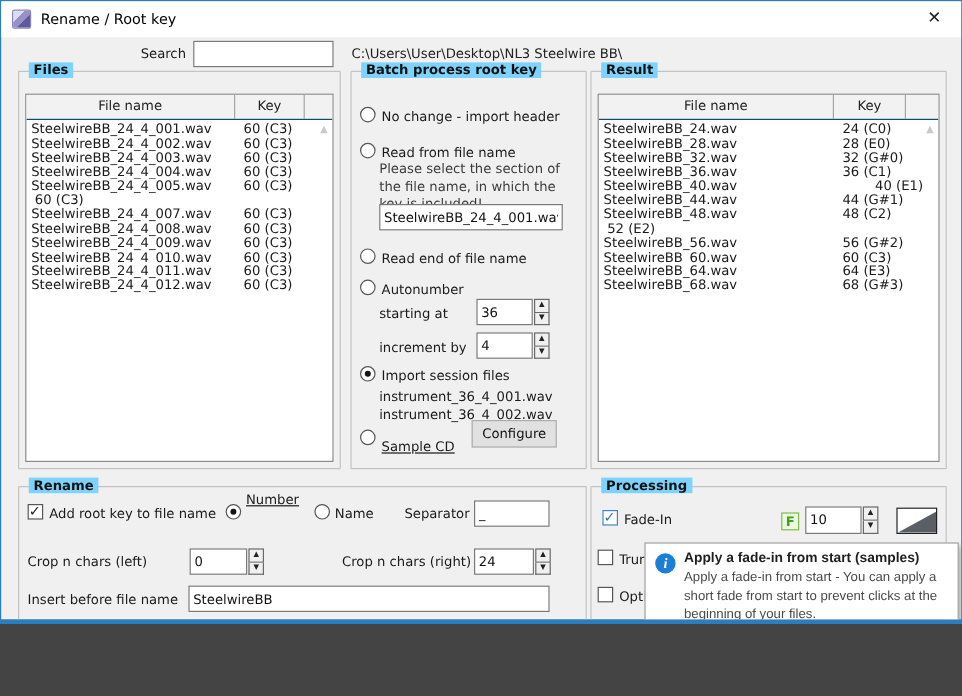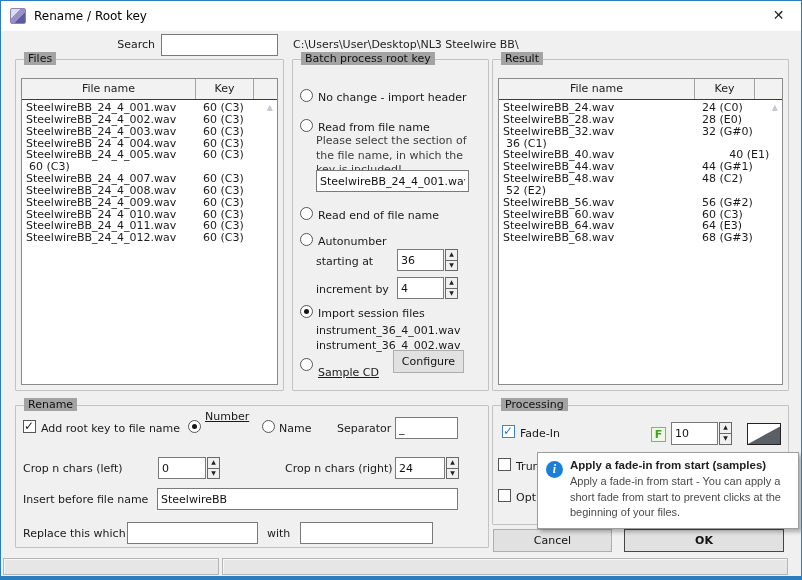--- a/index.html
+++ b/index.html
@@ -1,34 +1,34 @@
 <!DOCTYPE html>
 <html><head>
 <meta charset="utf-8">
 <style>
   html,body{margin:0;padding:0;background:#444;}
   *{box-sizing:border-box;}
   .window{
-    position:relative;width:802px;height:580px;margin:0 auto;
+    position:relative;width:802px;height:520px;margin:0 auto;
     background:#f0f0f0;border:1px solid #2b7dc0;border-bottom:4px solid #2b7dc0;
     font-family:"DejaVu Sans",sans-serif;font-size:11px;color:#1a1a1a;overflow:hidden;
   }
   
   .titlebar{position:absolute;left:0;top:0;right:0;height:30px;background:#ffffff;}
   .app-icon{position:absolute;left:9px;top:7px;width:16px;height:16px;border-radius:2px;
     background:linear-gradient(135deg,#d9ddf0 0 35%,#9a90c8 35% 62%,#5d5ba0 62%);border:1px solid #8c86b6;}
   .win-title{position:absolute;left:33px;top:8px;font-size:12px;color:#000;}
   .close-btn{position:absolute;right:0;top:0;width:45px;height:29px;text-align:center;line-height:29px;font-size:14px;color:#222;cursor:pointer;}
   
   .search-label{position:absolute;left:80px;top:37px;width:74px;text-align:right;}
   .search-input{position:absolute;left:160px;top:33px;width:117px;height:22px;}
   .path-text{position:absolute;left:292px;top:37px;color:#222;}
   
   .group{position:absolute;border:1px solid #c3c3c3;border-radius:1px;}
-  .group-label{position:absolute;top:-8px;left:8px;background:#a3a3a3;padding:0 4px;font-weight:normal;color:#111;}
+  .group-label{position:absolute;top:-8px;left:8px;background:#7dd3fc;padding:0 4px;font-weight:bold;color:#111;}
   
   .lv{position:absolute;background:#fff;border:1px solid #8a8a8a;overflow:hidden;}
   .lv-head{display:flex;height:21px;background:#f2f2f2;border-bottom:1px solid #0c4a6e;}
   .lv-hcell{border-right:1px solid #a5a5a5;text-align:center;line-height:20px;color:#222;}
   .lv-body{padding-top:2px;}
   .lv-row{display:flex;height:11.85px;line-height:11.9px;white-space:nowrap;}
   .lv-cname{padding-left:4px;overflow:hidden;}
   .lv-ckey{padding-left:7px;overflow:hidden;}
   .scroll-arrow{position:absolute;font-size:8px;color:#c6cad0;}
   
@@ -208,20 +208,21 @@
           <div class="lv-cname" style="width:196px;">SteelwireBB_28.wav</div>
           <div class="lv-ckey" style="width:60px;">28 (E0)</div>
         </div>
 
         <div class="lv-row">
           <div class="lv-cname" style="width:196px;">SteelwireBB_32.wav</div>
           <div class="lv-ckey" style="width:60px;">32 (G#0)</div>
         </div>
 
         <div class="lv-row">
+          <div class="lv-cname" style="width:196px;">SteelwireBB_36.wav</div>
           <div class="lv-ckey" style="width:60px;">36 (C1)</div>
         </div>
 
         <div class="lv-row">
           <div class="lv-cname" style="width:196px;">SteelwireBB_40.wav</div>
           <div class="lv-ckey" style="width:60px;margin-left:28px;">40 (E1)</div>
         </div>
 
         <div class="lv-row">
           <div class="lv-cname" style="width:196px;">SteelwireBB_44.wav</div>

